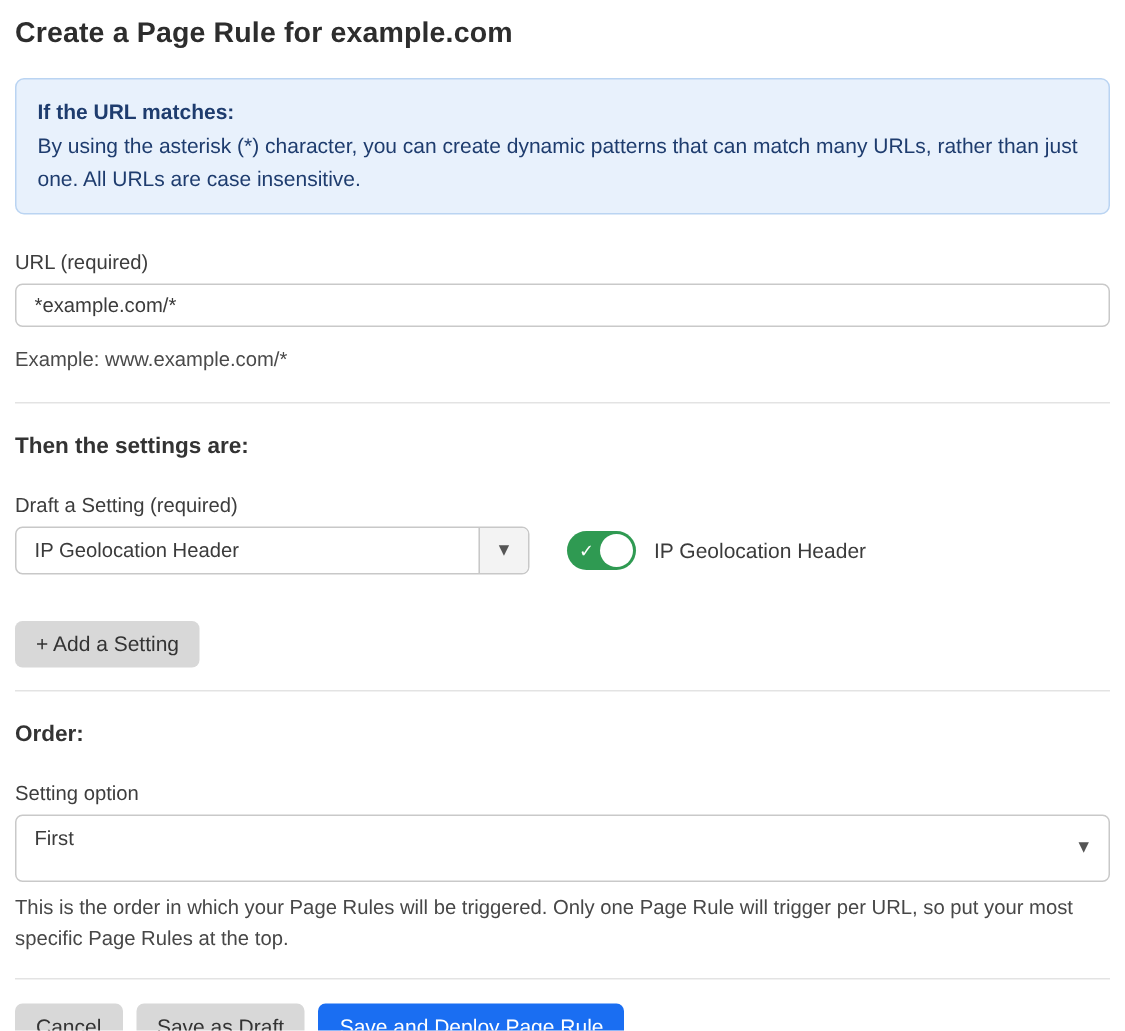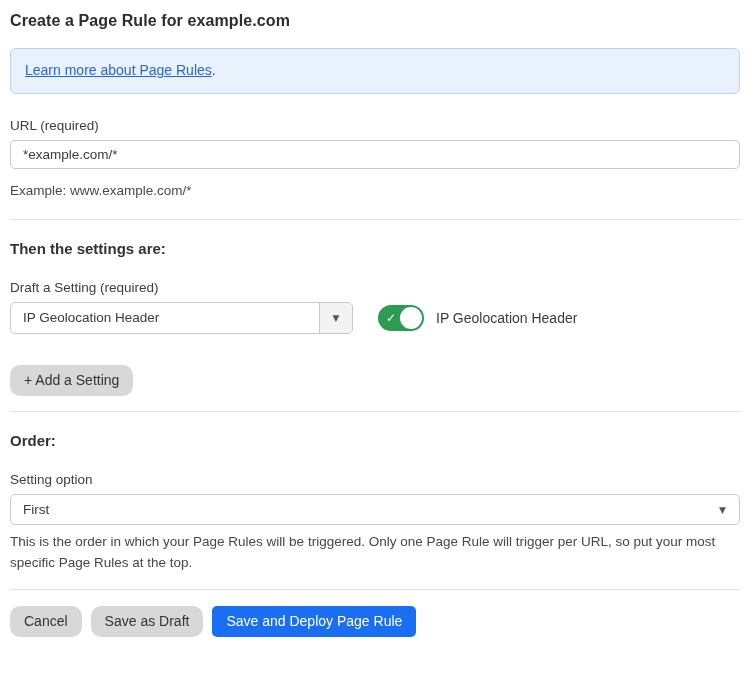--- a/index.html
+++ b/index.html
@@ -6,21 +6,21 @@
   html, body { background: #ffffff; }
   body {
     width: 750px;
     height: 687px;
     font-family: "Liberation Sans", "DejaVu Sans", sans-serif;
     color: #3b3b3b;
     padding: 10px 10px 12px 10px;
     overflow: hidden;
   }
   .page-title {
-    font-size: 16px;
+    font-size: 19px;
     font-weight: bold;
     color: #2d2d2d;
     margin: 2px 0 18px 0;
     letter-spacing: .1px;
   }
   .info-box {
     background: #e8f1fc;
     border: 1px solid #bad4f2;
     border-radius: 6px;
     padding: 10px 14px 12px 14px;
@@ -154,31 +154,30 @@
     padding: 0 14px;
     border: none;
     border-radius: 5px;
     font-size: 14px;
     font-family: "Liberation Sans", "DejaVu Sans", sans-serif;
     cursor: pointer;
   }
   .btn-gray {
     background: #d8d8d8;
     color: #333333;
-    border-radius: 10px;
   }
   .btn-blue {
     background: #1a6ef2;
     color: #ffffff;
   }
   .add-setting-wrap { margin-top: 31px; }
   .order-select {
     position: relative;
     width: 100%;
-    height: 31px;
+    height: 45px;
     border: 1px solid #c9c9c9;
     border-radius: 5px;
     background: #ffffff;
     cursor: pointer;
   }
   .order-select .select-value {
     font-size: 13.5px;
     color: #3b3b3b;
     line-height: 29px;
     padding: 0 12px;
@@ -204,21 +203,22 @@
   .mt-label-gap { margin-top: 23px; }
 </style>
 </head>
 <body>
 
 
 
 <h1 class="page-title">Create a Page Rule for example.com</h1>
 
 <div class="info-box">
-  <div><a class="info-link">Learn more about Page Rules</a><span>.</span></div>
+  <div class="info-heading">If the URL matches:</div>
+  <div class="info-body">By using the asterisk (*) character, you can create dynamic patterns that can match many URLs, rather than just one. All URLs are case insensitive.</div>
 </div>
 
 <label class="field-label">URL (required)</label>
 <input class="text-input" type="text" value="*example.com/*" style="">
 <div class="helper-text">Example: www.example.com/*</div>
 
 <hr class="divider">
 
 <h2 class="section-heading">Then the settings are:</h2>
 

